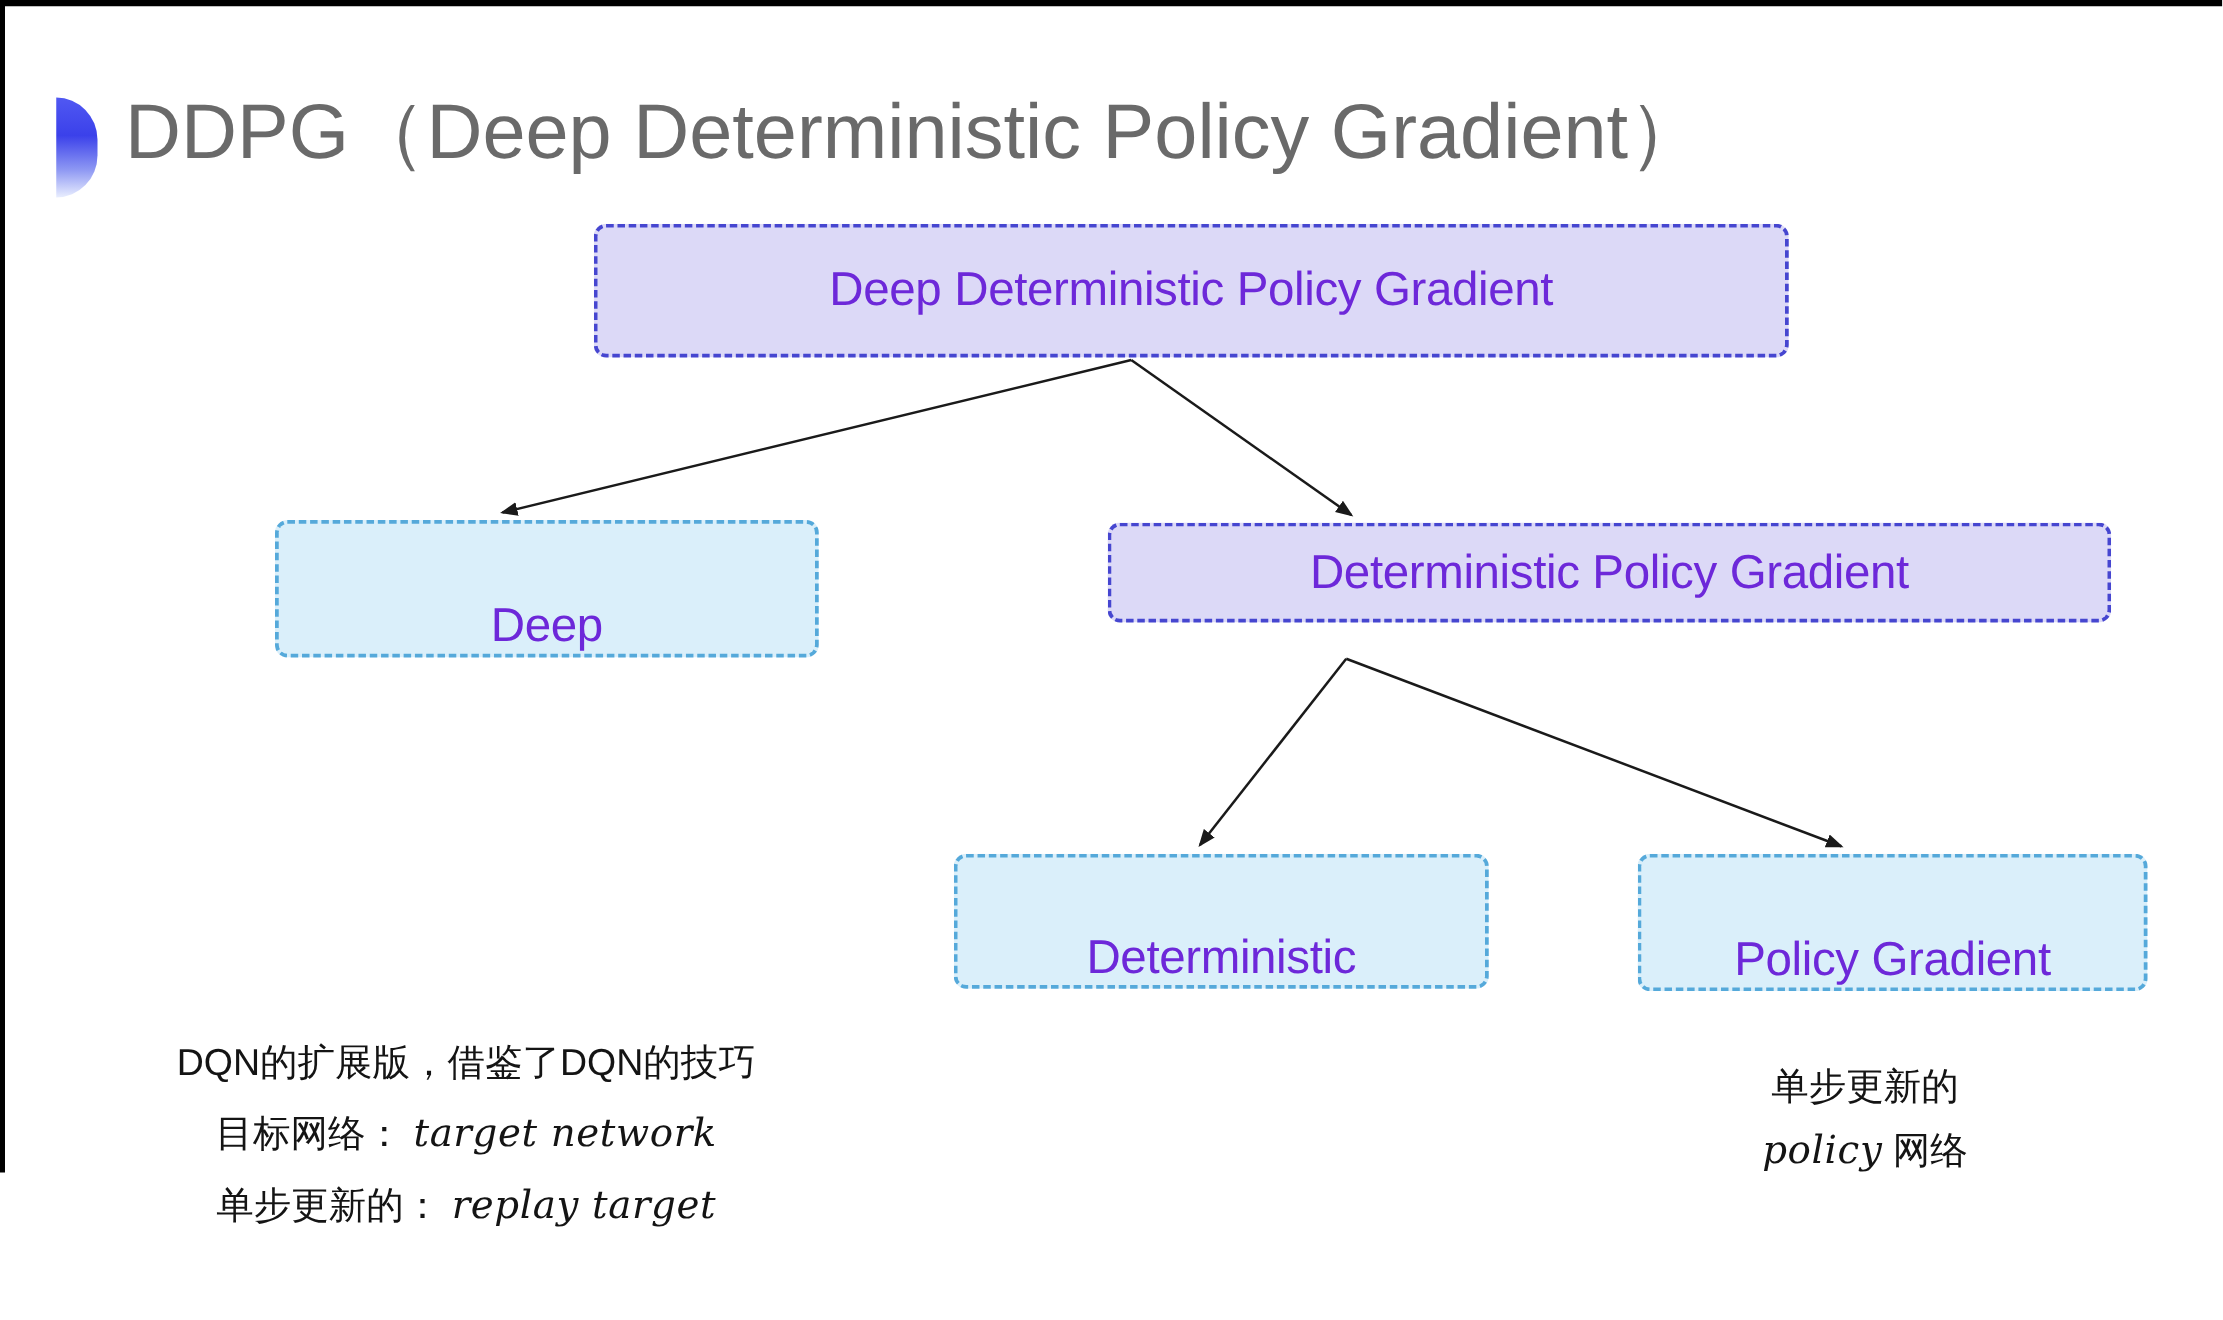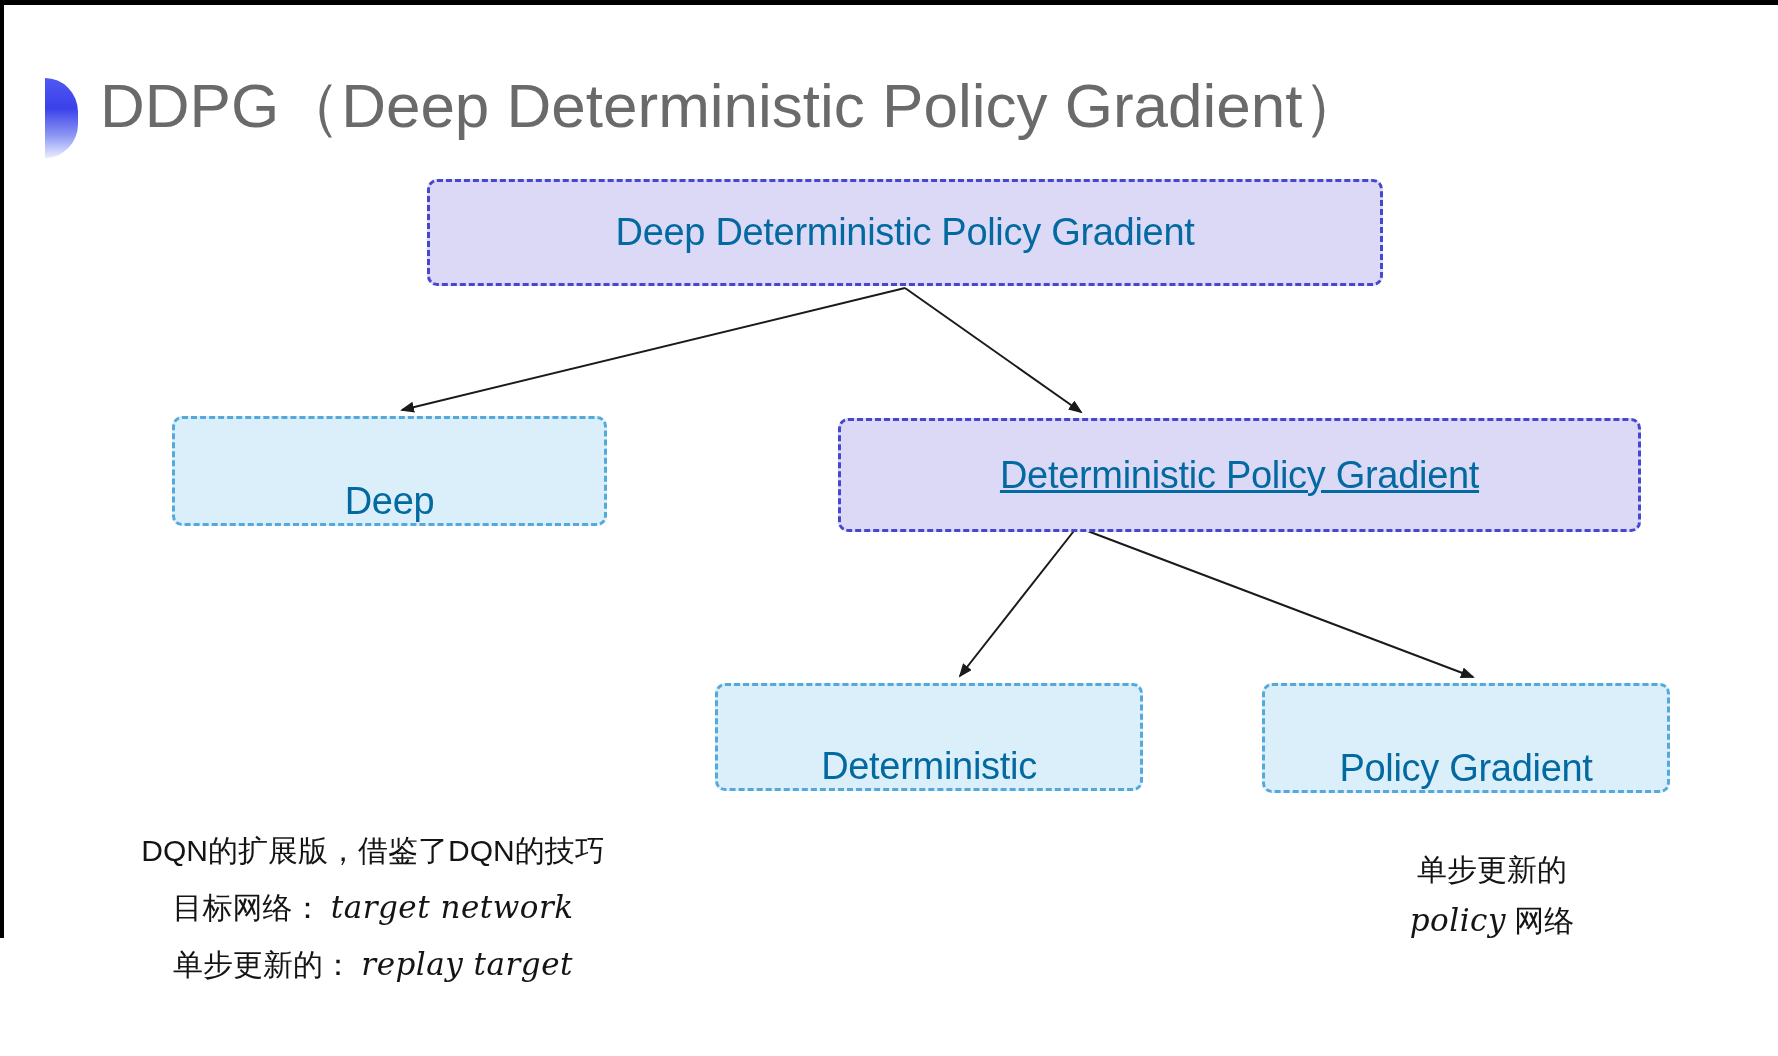--- a/index.html
+++ b/index.html
@@ -21,29 +21,30 @@
   .page-title{
     position:absolute;left:100px;top:74px;width:1400px;
     font-size:62px;line-height:64px;color:#6a6a6a;
     letter-spacing:0px;white-space:nowrap;
   }
 
   .node{
     position:absolute;box-sizing:border-box;
     display:flex;align-items:center;justify-content:center;
     border:3px dashed;border-radius:10px;
-    font-size:38px;color:#0369a1;letter-spacing:-0.3px;
+    font-size:38px;color:#6d28d9;letter-spacing:-0.3px;
     white-space:nowrap;
+    margin-left:48px;
   }
   .node.purple{background:#dcd9f7;border-color:#4646d0;}
   .node.cyan{background:#daeffa;border-color:#55a9da;align-items:flex-end;}
 
   .node-root{left:427px;top:179px;width:956px;height:107px;}
   .node-deep{left:172px;top:416px;width:435px;height:110px;}
-  .node-dpg{left:838px;top:418px;width:803px;height:114px;text-decoration:underline;}
+  .node-dpg{left:838px;top:418px;width:803px;height:80px;}
   .node-det{left:715px;top:683px;width:428px;height:108px;}
   .node-pg{left:1262px;top:683px;width:408px;height:110px;}
 
   #edges{position:absolute;left:0;top:0;width:1778px;height:1056px;pointer-events:none;}
 
   .note{
     position:absolute;text-align:center;color:#141414;
     font-size:30px;
   }
   .note-deep{left:113px;top:822px;width:520px;line-height:57px;}

